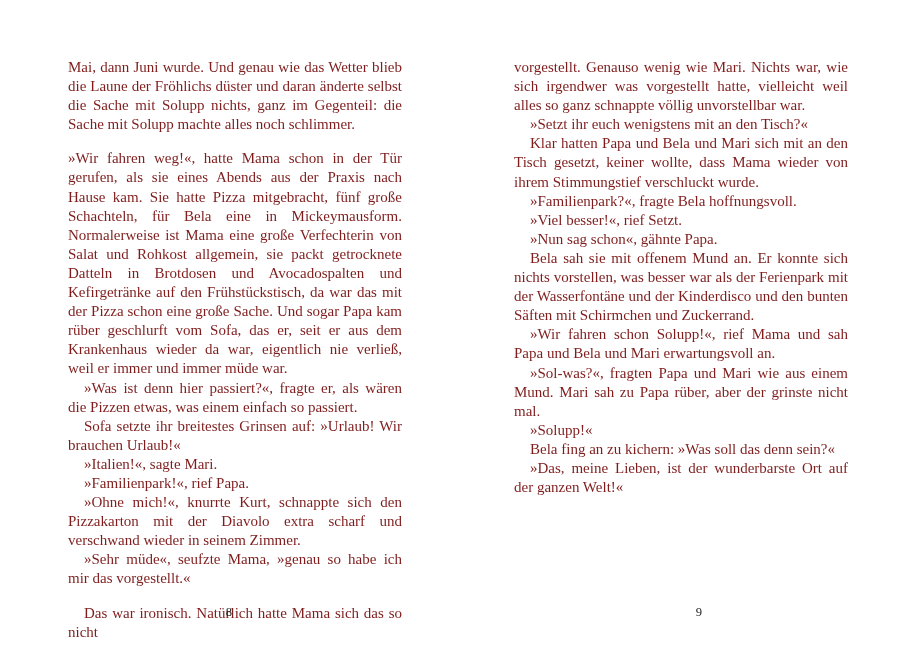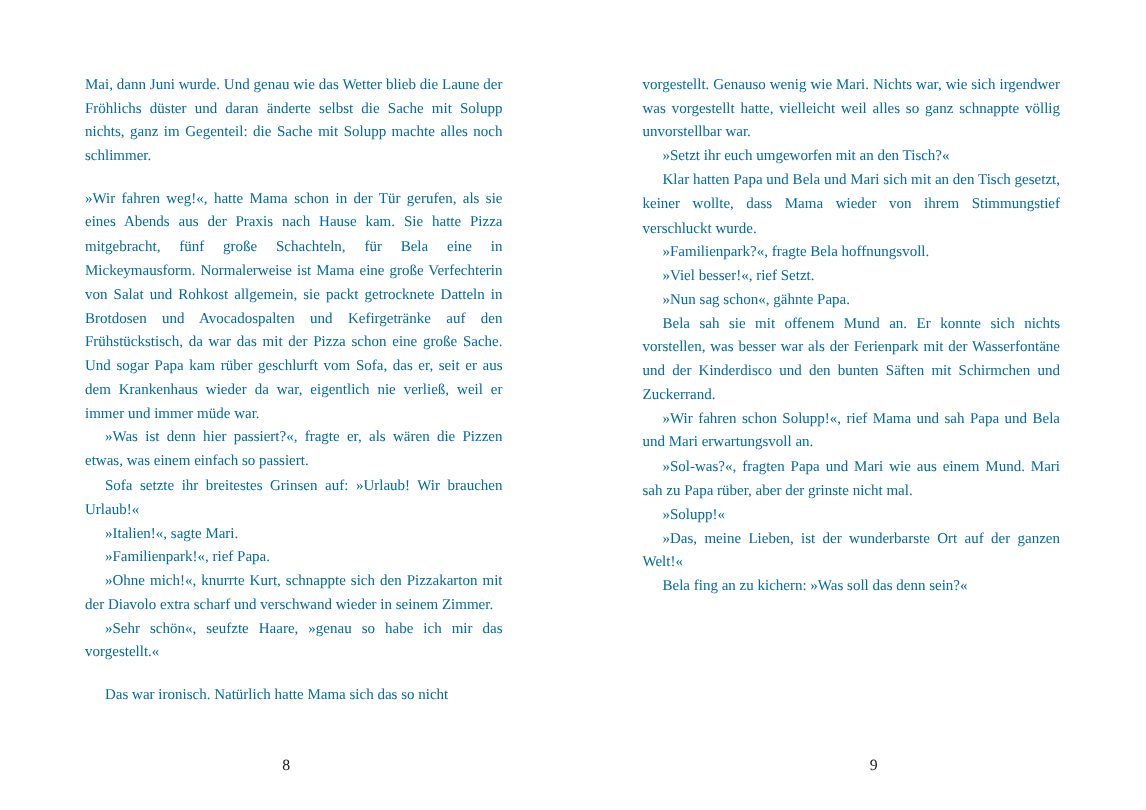--- a/index.html
+++ b/index.html
@@ -28,26 +28,26 @@
     height: 590px;
     box-sizing: border-box;
   }
   .page-left {
     padding: 0 56px 0 68px;
   }
   .page-right {
     padding: 0 68px 0 56px;
   }
   .text-col {
-    font-size: 12px;
+    font-size: 15px;
     line-height: 19.1px;
     text-align: justify;
     text-justify: inter-word;
     hyphens: manual;
-    color: #0369a1;
+    color: #7f1d1d;
   }
   .text-col p {
     margin: 0;
   }
   .para-indent {
     text-indent: 16px;
   }
   .para-gap {
     margin-top: 15px !important;
   }
@@ -70,37 +70,37 @@
 
   <div class="page page-left">
     <div class="text-col">
       <p class="para">Mai, dann Juni wurde. Und genau wie das Wetter blieb die Laune der Fröhlichs düster und daran änderte selbst die Sache mit Solupp nichts, ganz im Gegenteil: die Sache mit Solupp machte alles noch schlimmer.</p>
       <p class="para para-gap">»Wir fahren weg!«, hatte Mama schon in der Tür gerufen, als sie eines Abends aus der Praxis nach Hause kam. Sie hatte Pizza mitgebracht, fünf große Schachteln, für Bela eine in Mickeymausform. Normalerweise ist Mama eine große Verfechterin von Salat und Rohkost allgemein, sie packt getrocknete Datteln in Brotdosen und Avocadospalten und Kefirgetränke auf den Frühstückstisch, da war das mit der Pizza schon eine große Sache. Und sogar Papa kam rüber geschlurft vom Sofa, das er, seit er aus dem Krankenhaus wieder da war, eigentlich nie verließ, weil er immer und immer müde war.</p>
       <p class="para para-indent">»Was ist denn hier passiert?«, fragte er, als wären die Pizzen etwas, was einem einfach so passiert.</p>
       <p class="para para-indent">Sofa setzte ihr breitestes Grinsen auf: »Urlaub! Wir brauchen Urlaub!«</p>
       <p class="para para-indent">»Italien!«, sagte Mari.</p>
       <p class="para para-indent">»Familienpark!«, rief Papa.</p>
       <p class="para para-indent">»Ohne mich!«, knurrte Kurt, schnappte sich den Pizzakarton mit der Diavolo extra scharf und verschwand wieder in seinem Zimmer.</p>
-      <p class="para para-indent">»Sehr schön«, seufzte Haare, »genau so habe ich mir das vorgestellt.«</p>
+      <p class="para para-indent">»Sehr müde«, seufzte Mama, »genau so habe ich mir das vorgestellt.«</p>
       <p class="para para-indent para-gap">Das war ironisch. Natürlich hatte Mama sich das so nicht</p>
     </div>
     <div class="folio">8</div>
   </div>
 
   <div class="page page-right">
     <div class="text-col">
       <p class="para">vorgestellt. Genauso wenig wie Mari. Nichts war, wie sich irgendwer was vorgestellt hatte, vielleicht weil alles so ganz schnappte völlig unvorstellbar war.</p>
-      <p class="para para-indent">»Setzt ihr euch umgeworfen mit an den Tisch?«</p>
+      <p class="para para-indent">»Setzt ihr euch wenigstens mit an den Tisch?«</p>
       <p class="para para-indent">Klar hatten Papa und Bela und Mari sich mit an den Tisch gesetzt, keiner wollte, dass Mama wieder von ihrem Stimmungstief verschluckt wurde.</p>
       <p class="para para-indent">»Familienpark?«, fragte Bela hoffnungsvoll.</p>
       <p class="para para-indent">»Viel besser!«, rief Setzt.</p>
       <p class="para para-indent">»Nun sag schon«, gähnte Papa.</p>
       <p class="para para-indent">Bela sah sie mit offenem Mund an. Er konnte sich nichts vorstellen, was besser war als der Ferienpark mit der Wasserfontäne und der Kinderdisco und den bunten Säften mit Schirmchen und Zuckerrand.</p>
       <p class="para para-indent">»Wir fahren schon Solupp!«, rief Mama und sah Papa und Bela und Mari erwartungsvoll an.</p>
       <p class="para para-indent">»Sol-was?«, fragten Papa und Mari wie aus einem Mund. Mari sah zu Papa rüber, aber der grinste nicht mal.</p>
       <p class="para para-indent">»Solupp!«</p>
+      <p class="para para-indent">Bela fing an zu kichern: »Was soll das denn sein?«</p>
       <p class="para para-indent">»Das, meine Lieben, ist der wunderbarste Ort auf der ganzen Welt!«</p>
-      <p class="para para-indent">Bela fing an zu kichern: »Was soll das denn sein?«</p>
     </div>
     <div class="folio">9</div>
   </div>
 
 </div>
 
 </body></html>

